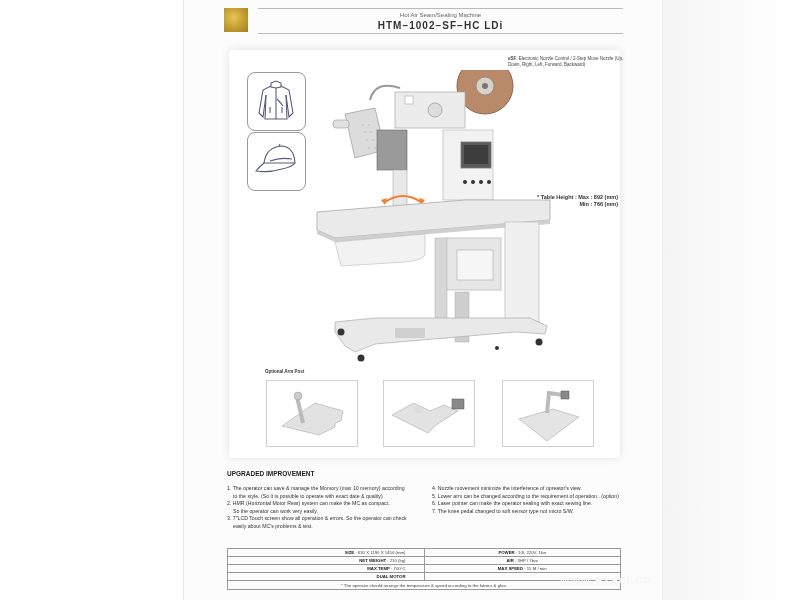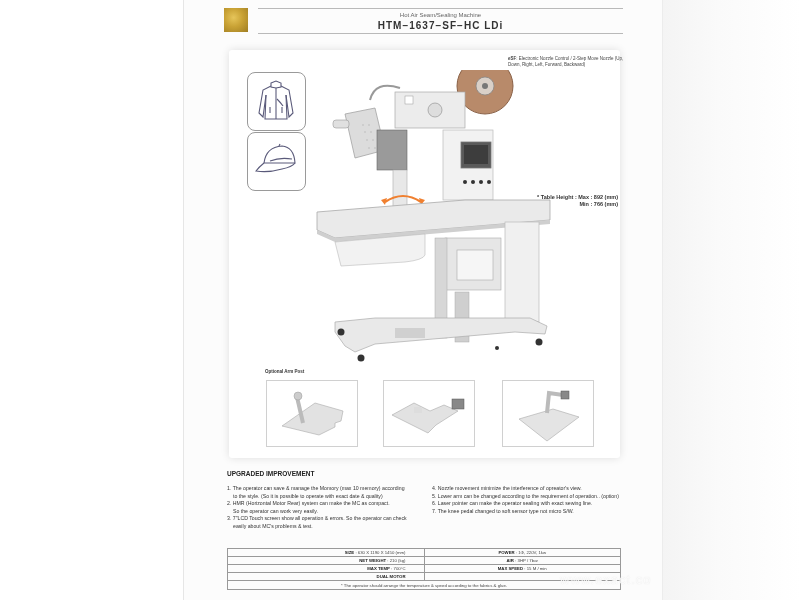--- a/index.html
+++ b/index.html
@@ -54,21 +54,21 @@
 </head>
 <body>
 
 <div class="side-left"></div>
 <div class="side-right"></div>
 <div class="page"></div>
 
 <div class="gold-logo"></div>
 <div class="hdr-line" style="top:8px"></div>
 <div class="hdr-sub">Hot Air Seam/Sealing Machine</div>
-<div class="hdr-title">HTM−1637−SF−HC LDi</div>
+<div class="hdr-title">HTM−1002−SF−HC LDi</div>
 <div class="hdr-line" style="top:33px"></div>
 
 <div class="card"></div>
 
 <div class="icon-box" style="top:72px">
   <svg width="57" height="57" viewBox="0 0 57 57">
     <g fill="none" stroke="#5a5a7a" stroke-width="1.1">
       <path d="M23 10 L28 8 L33 10 L33 14 L28 15 L23 14 Z"></path>
       <path d="M23 13 L15 17 L11 40 L15 44 L18 22"></path>
       <path d="M33 13 L41 17 L45 40 L41 44 L38 22"></path>

